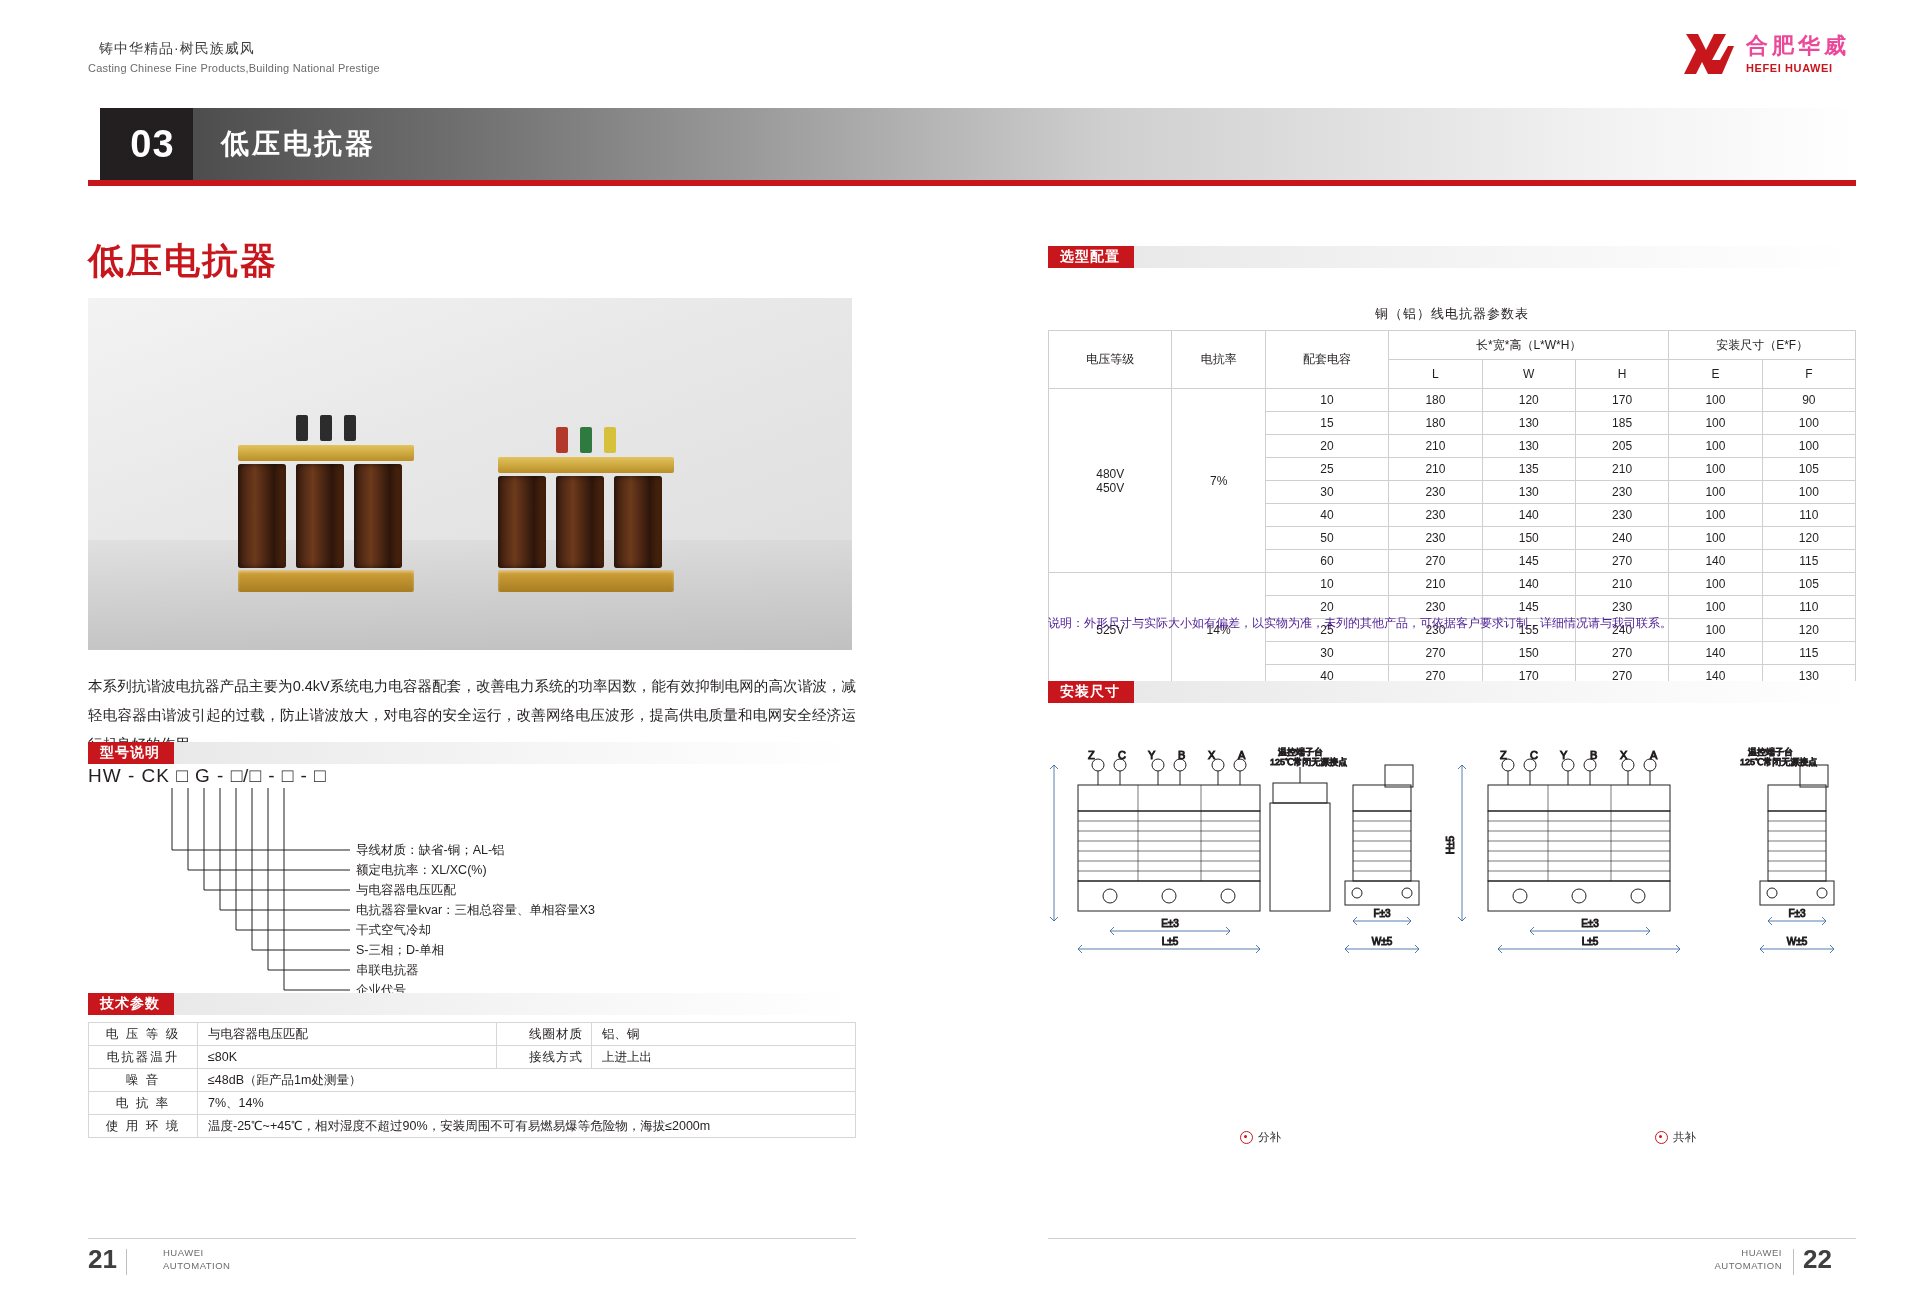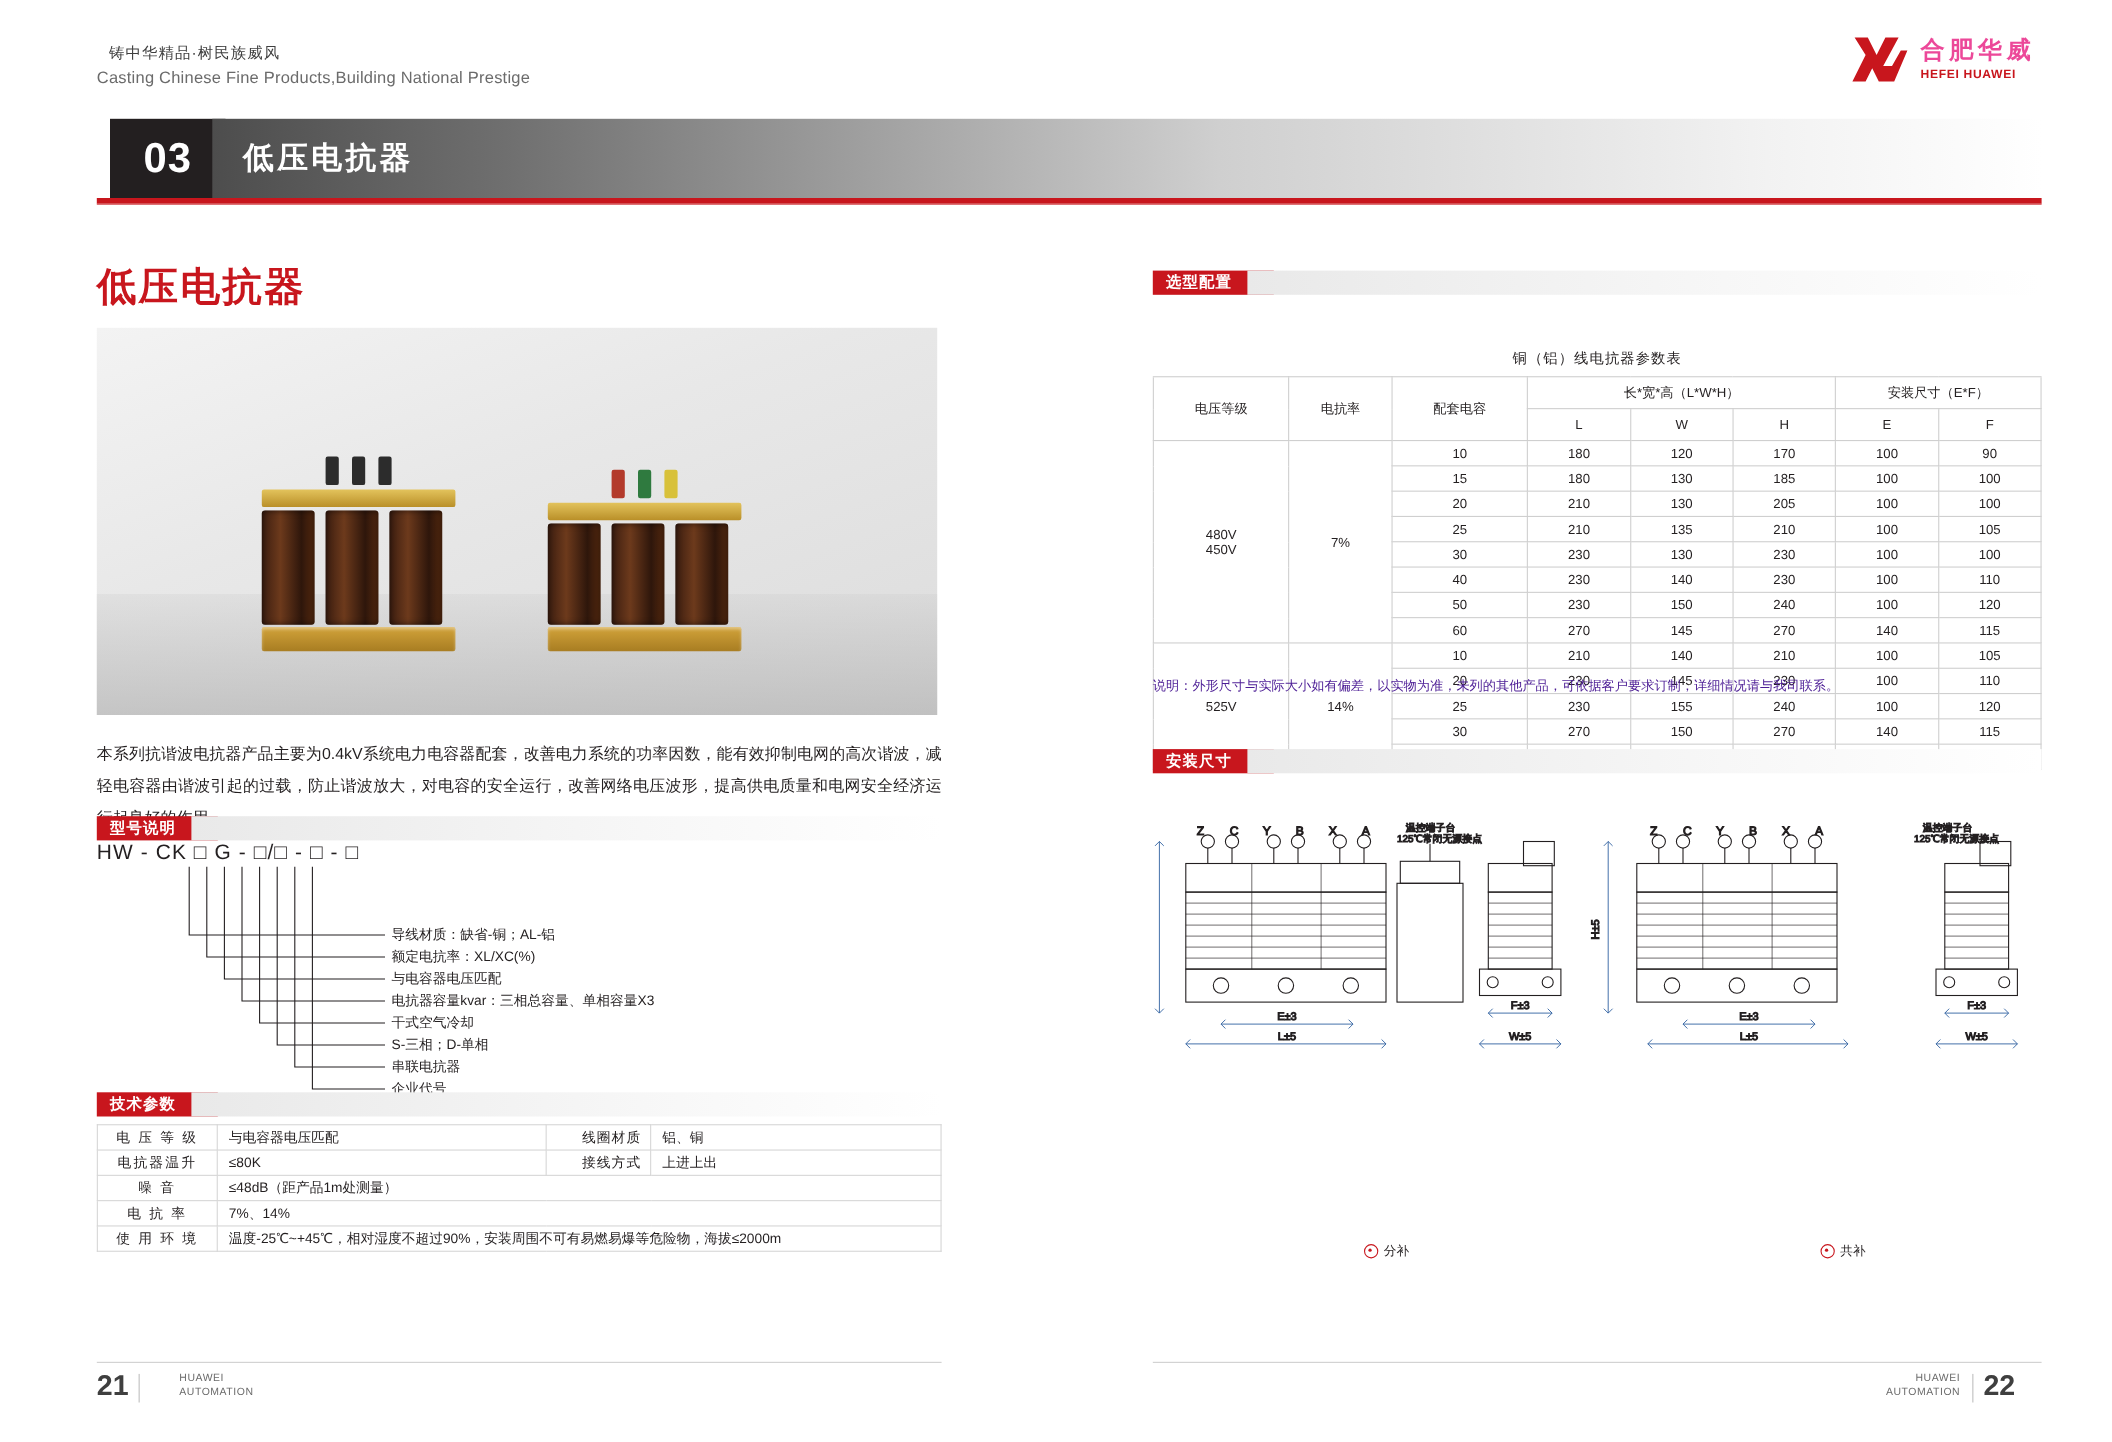--- a/index.html
+++ b/index.html
@@ -2,21 +2,21 @@
 <html><head>
 <meta charset="utf-8">
 <style>
   html,body{margin:0;padding:0;}
   body{width:1920px;height:1311px;background:#fff;font-family:"Liberation Sans",sans-serif;color:#231f20;overflow:hidden;}
   .page{position:relative;width:1920px;height:1311px;background:#fff;}
 
   
   .top-slogan{position:absolute;left:88px;top:40px;}
   .top-slogan .cn{font-size:14px;color:#3f3f3f;letter-spacing:1px;font-weight:normal;margin-left:11px;}
-  .top-slogan .en{font-size:15px;color:#6b6b6b;margin-top:4px;letter-spacing:.2px;}
+  .top-slogan .en{font-size:11px;color:#6b6b6b;margin-top:4px;letter-spacing:.2px;}
 
   .logo{position:absolute;right:70px;top:30px;display:flex;align-items:center;}
   .logo-mark{width:54px;height:48px;position:relative;margin-right:10px;}
   .logo-text{display:flex;flex-direction:column;justify-content:center;}
   .logo-cn{font-size:22px;font-weight:bold;color:#ec4899;letter-spacing:4px;line-height:1.1;}
   .logo-en{font-size:11px;font-weight:bold;color:#c8161d;letter-spacing:.6px;margin-top:3px;}
 
   
   .banner{position:absolute;left:88px;top:108px;width:1768px;height:72px;}
   .banner-black{position:absolute;left:12px;top:0;width:105px;height:72px;background:#231f20;color:#fff;
@@ -68,21 +68,21 @@
   .spec td.k{width:92px;text-align:center;letter-spacing:2px;background:#fff;}
   .spec td.k2{width:78px;text-align:right;letter-spacing:1px;}
   .spec td.v{padding-left:10px;}
 
   
   .r-head1{left:1048px;top:246px;width:86px;}
   .r-head1-bar{left:1134px;top:246px;width:722px;}
   .r-head2{left:1048px;top:681px;width:86px;}
   .r-head2-bar{left:1134px;top:681px;width:722px;}
 
-  .table-wrap{position:absolute;left:1048px;top:298px;width:808px;margin-top:12px;}
+  .table-wrap{position:absolute;left:1048px;top:298px;width:808px;}
   .ptable{width:100%;border-collapse:collapse;font-size:12px;color:#231f20;}
   .ptable td,.ptable th{border:1px solid #cfcfcf;text-align:center;font-weight:normal;}
   .ptable .title-row td{height:30px;font-size:13px;letter-spacing:1px;border-left:none;border-right:none;border-top:none;}
   .ptable .hdr td{height:26px;}
   .ptable td.data{height:20px;}
   .note{position:absolute;left:1048px;top:613px;width:808px;font-size:12px;color:#4c1d95;line-height:1.7;}
 
   
   .draw{position:absolute;top:745px;left:1048px;width:820px;height:470px;}
   .dim{font-size:10px;fill:#2b5d9e;}

